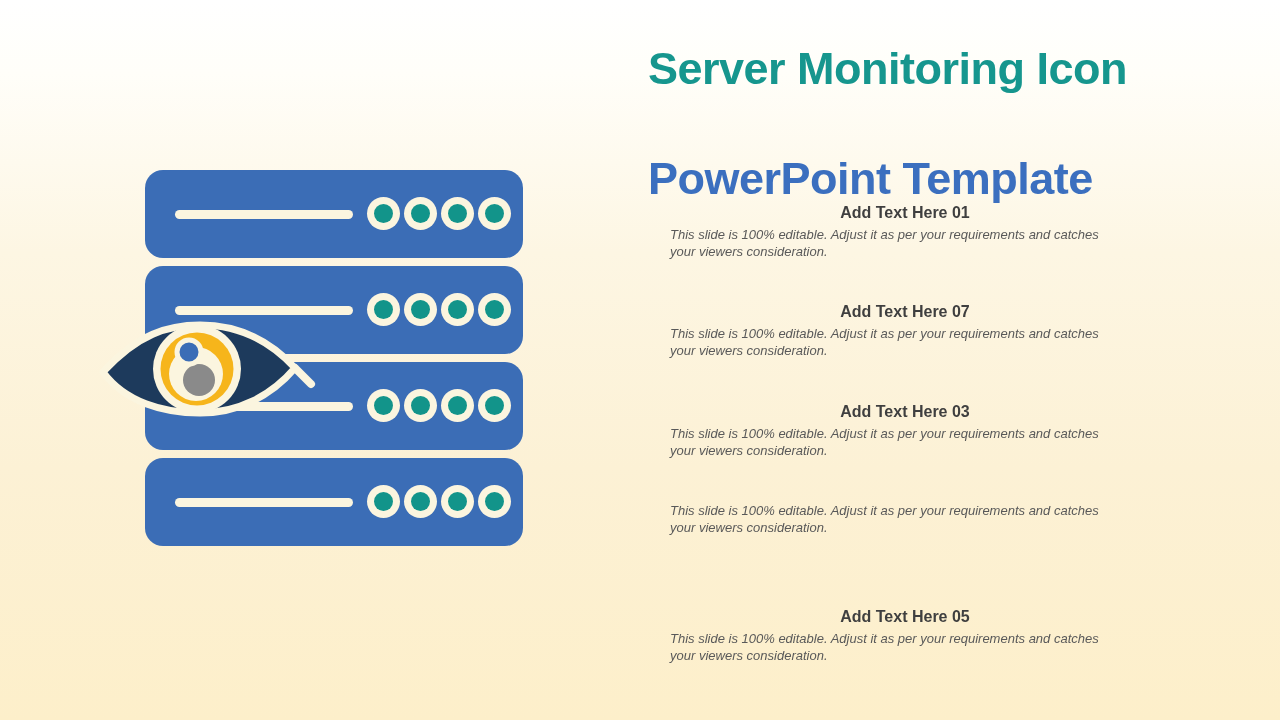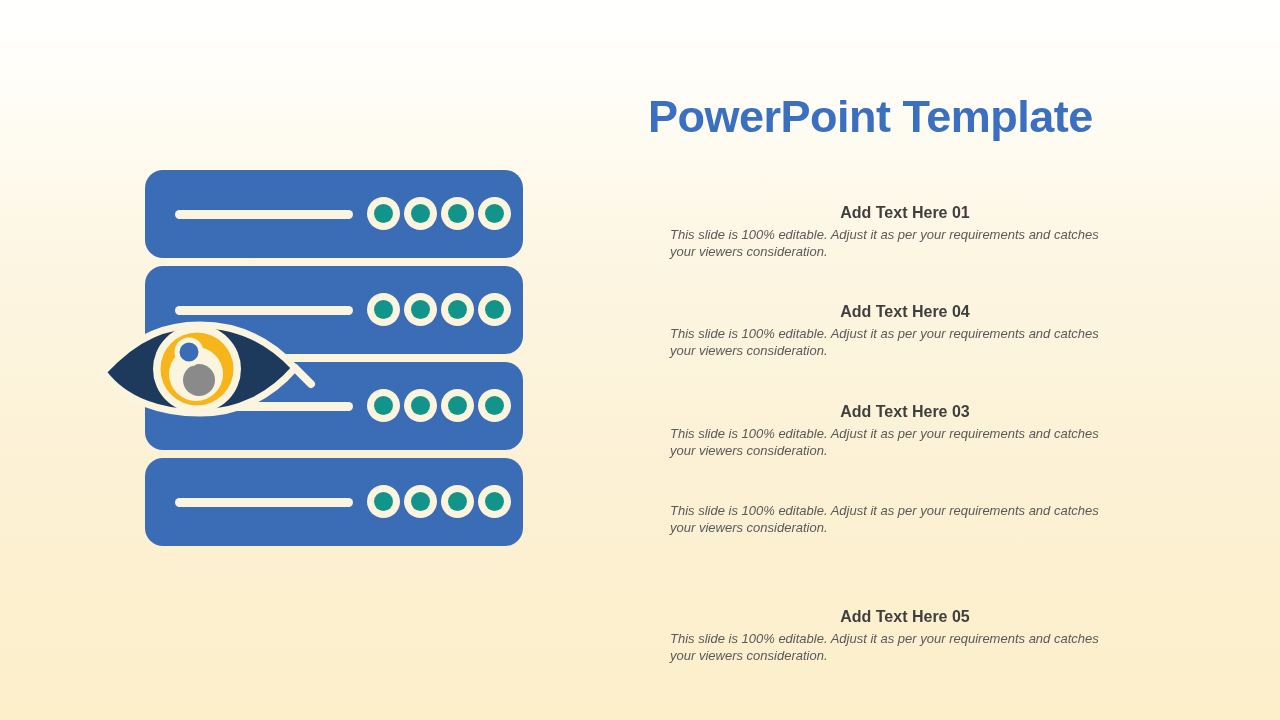--- a/index.html
+++ b/index.html
@@ -26,29 +26,30 @@
   .dot .in{width:19px;height:19px;border-radius:50%;background:#12948a;}
   
   .eye{position:absolute;left:93px;top:316px;width:228px;height:112px;z-index:5;}
 </style>
 </head>
 <body>
 
 <div class="slide">
 
   <div class="title">
+    <div class="l1">Server Monitoring Icon</div>
     <div class="l2">PowerPoint Template</div>
   </div>
 
   <div class="tb tb1">
     <h3>Add Text Here 01</h3>
     <p>This slide is 100% editable. Adjust it as per your requirements and catches your viewers consideration.</p>
   </div>
   <div class="tb tb2">
-    <h3>Add Text Here 04</h3>
+    <h3>Add Text Here 07</h3>
     <p>This slide is 100% editable. Adjust it as per your requirements and catches your viewers consideration.</p>
   </div>
   <div class="tb tb3">
     <h3>Add Text Here 03</h3>
     <p>This slide is 100% editable. Adjust it as per your requirements and catches your viewers consideration.</p>
   </div>
   <div class="tb tb4">
     <p>This slide is 100% editable. Adjust it as per your requirements and catches your viewers consideration.</p>
   </div>
   <div class="tb tb5">

